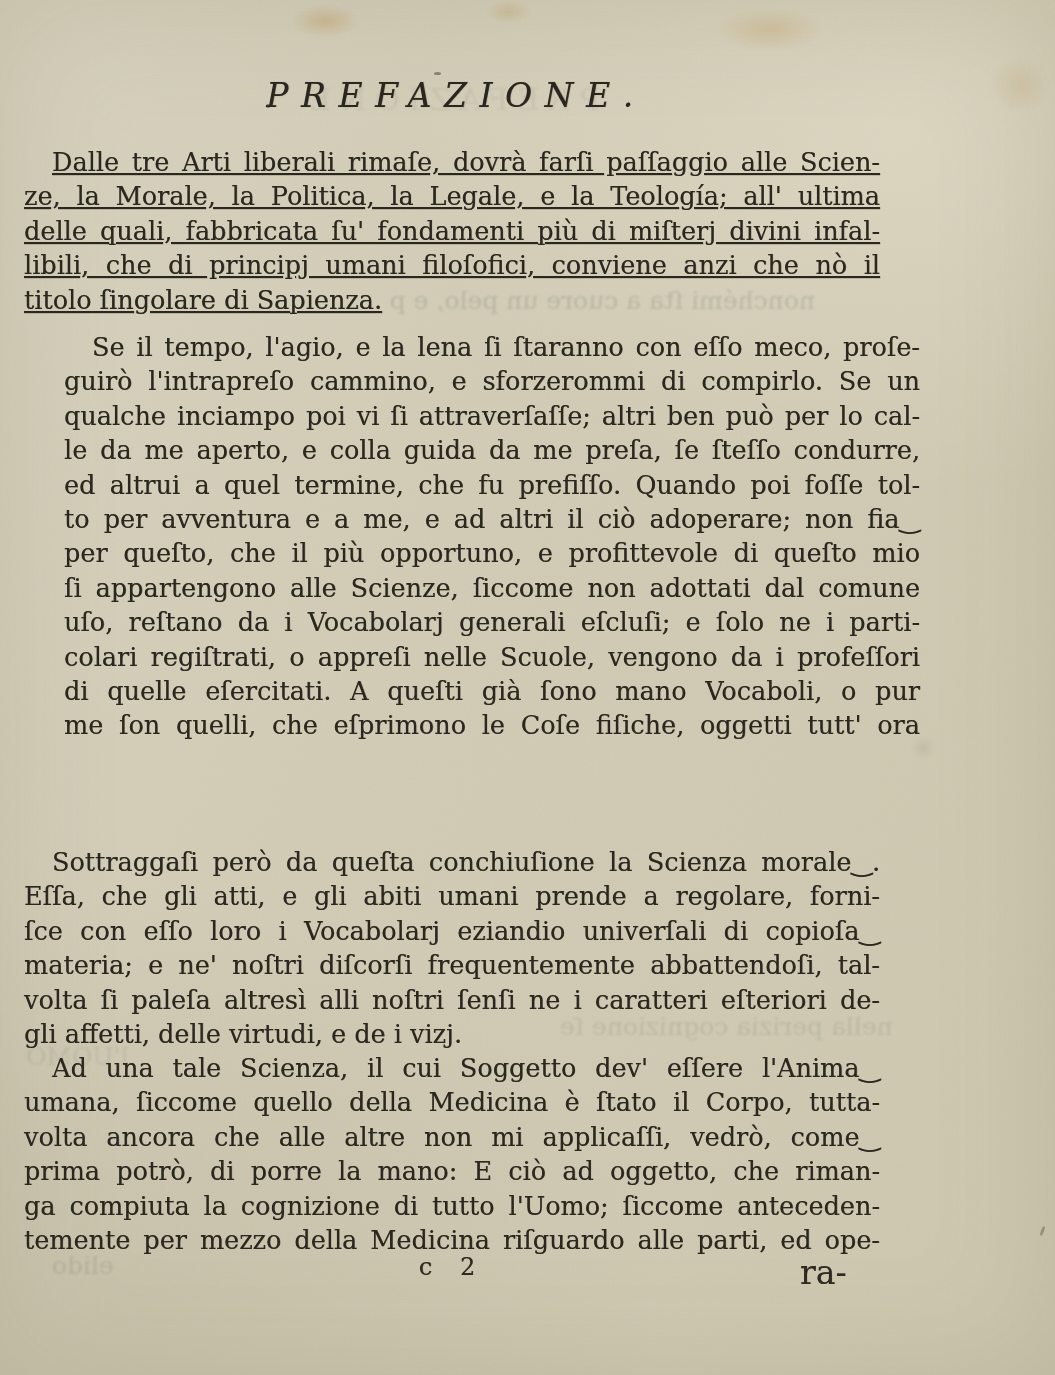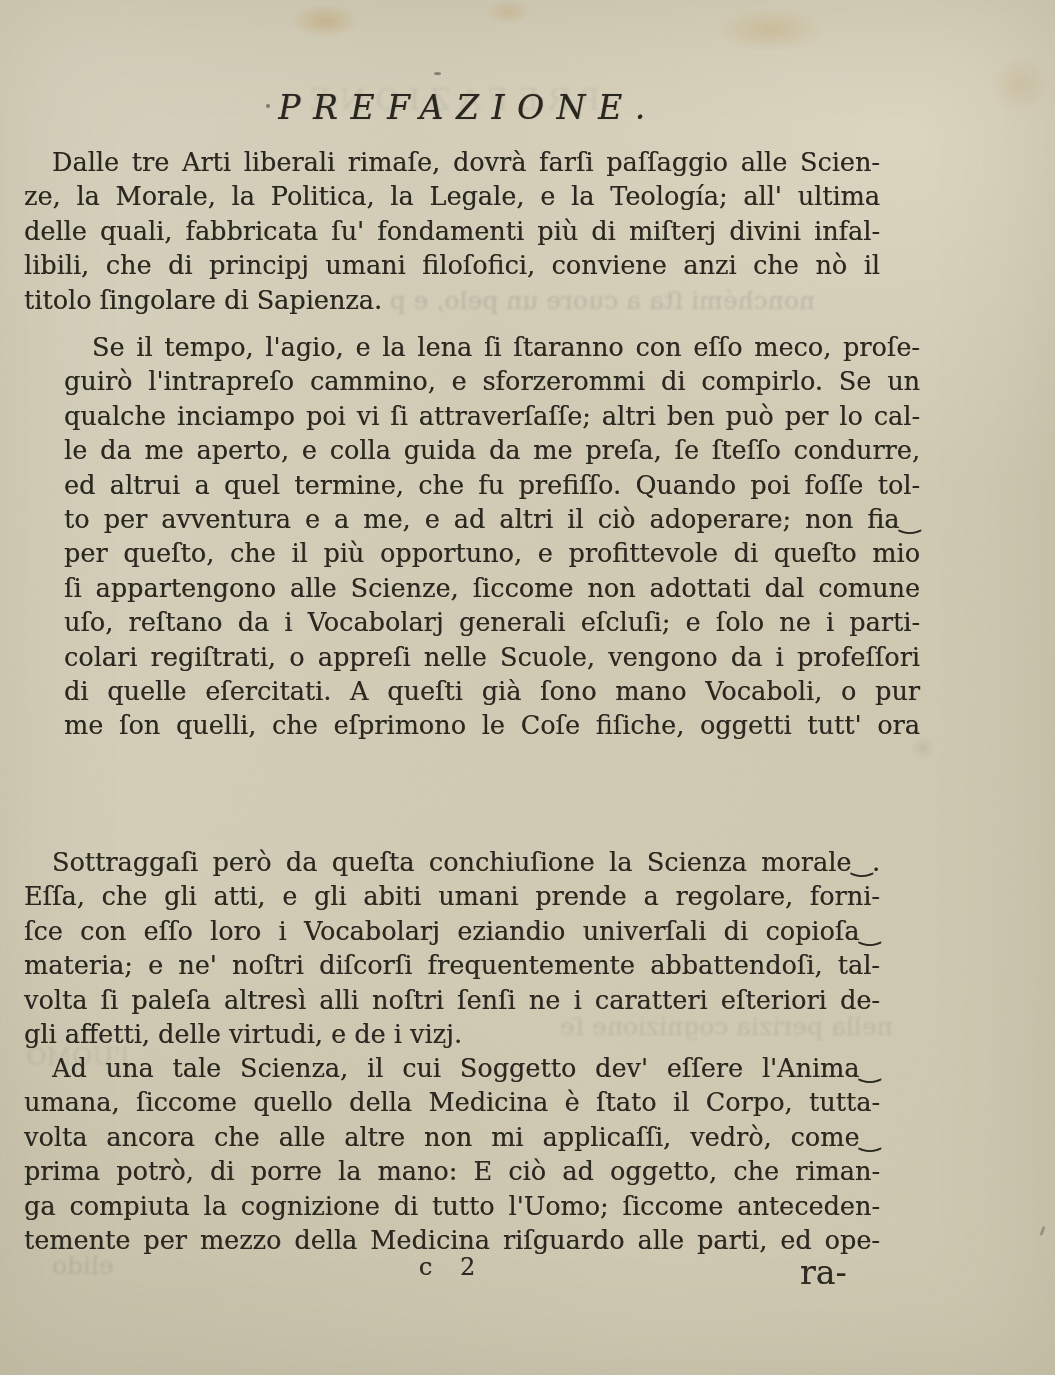--- a/index.html
+++ b/index.html
@@ -18,21 +18,21 @@
     box-shadow: inset 0 0 120px rgba(120,110,80,0.18);
   }
   .texture {
     position: absolute; left: 0; top: 0;
     mix-blend-mode: multiply; opacity: 0.5;
     pointer-events: none;
   }
   .heading {
     position: absolute;
     left: 24px; top: 72px; width: 856px;
-    margin: 16px;
+    margin: 4px;
     text-align: center;
     font-style: italic;
     font-weight: normal;
     font-size: 33px;
     letter-spacing: 0.38em;
     color: #29261f;
     text-shadow: 0.4px 0.4px 0.7px rgba(41,38,31,0.55);
   }
   .para {
     position: absolute;
@@ -42,21 +42,21 @@
   .line {
     font-size: 25.5px;
     line-height: 34.4px;
     text-align: justify;
     text-align-last: justify;
     text-shadow: 0.35px 0.35px 0.6px rgba(41,38,31,0.5);
     white-space: normal;
   }
   .line.indent { text-indent: 28px; }
   .line.last { text-align-last: left; }
-  #para-1 { top: 145px; }
+  #para-1 { top: 145px; text-decoration: underline; }
   #para-2 { top: 330px; margin-left: 40px; }
   #para-3 { top: 845px; }
   #para-4 { top: 1051px; }
   .signature {
     position: absolute;
     left: 24px; top: 1253px; width: 856px;
     text-align: center;
     font-size: 24px;
     letter-spacing: 10px;
     color: #2e2b23;

